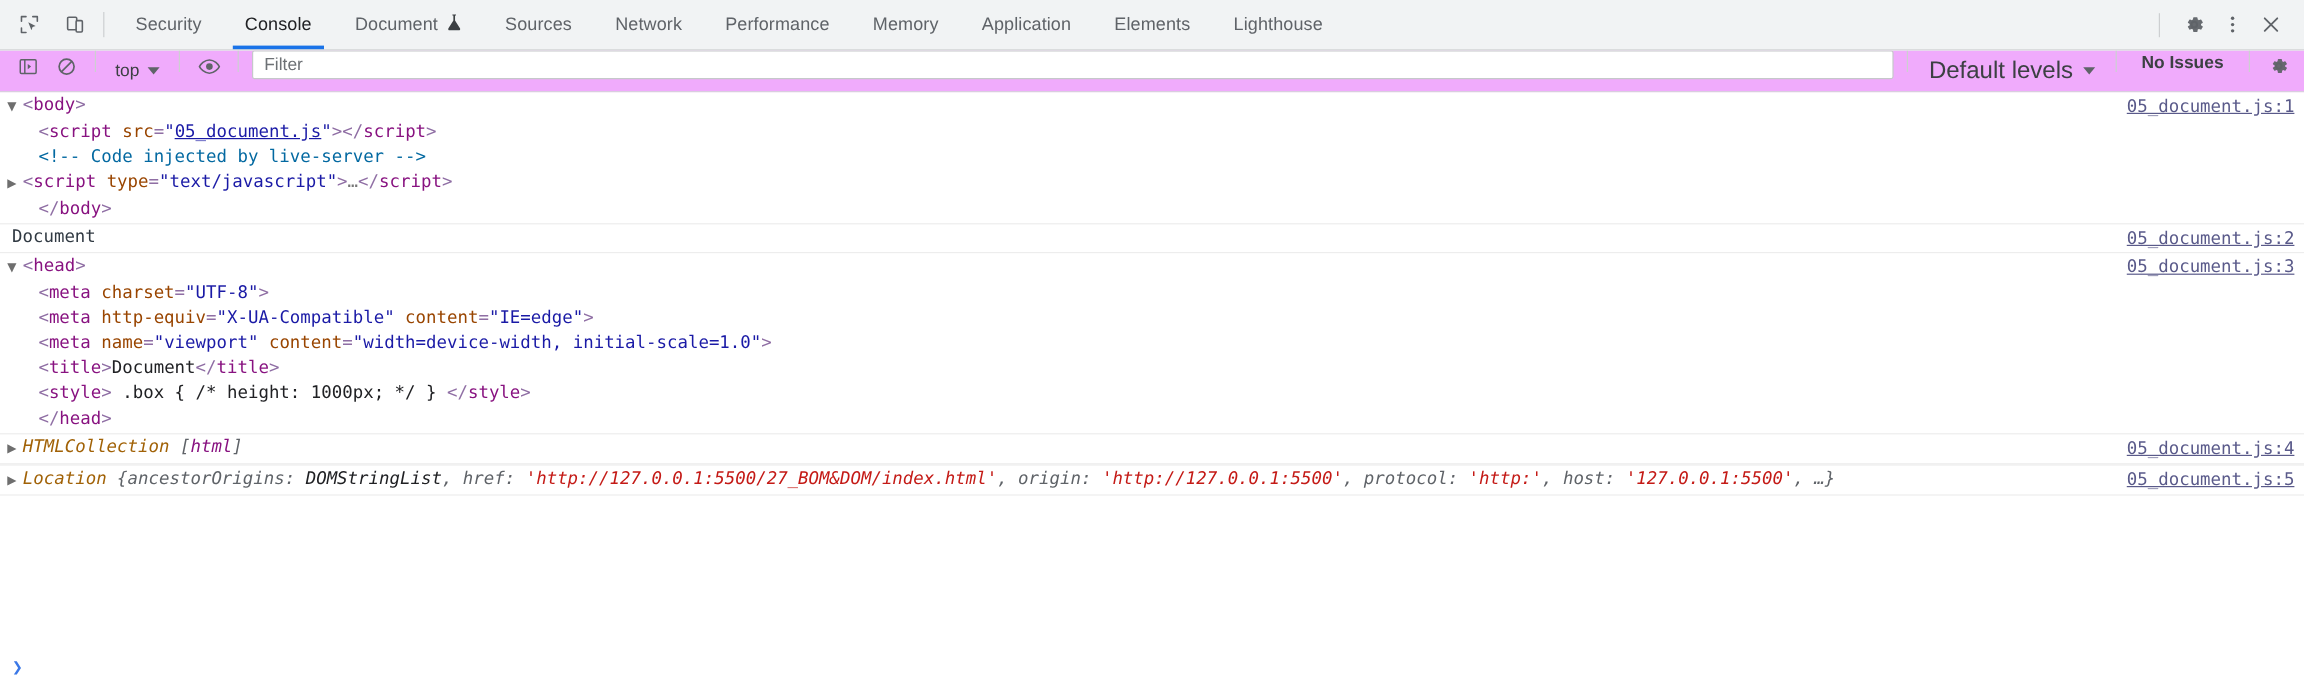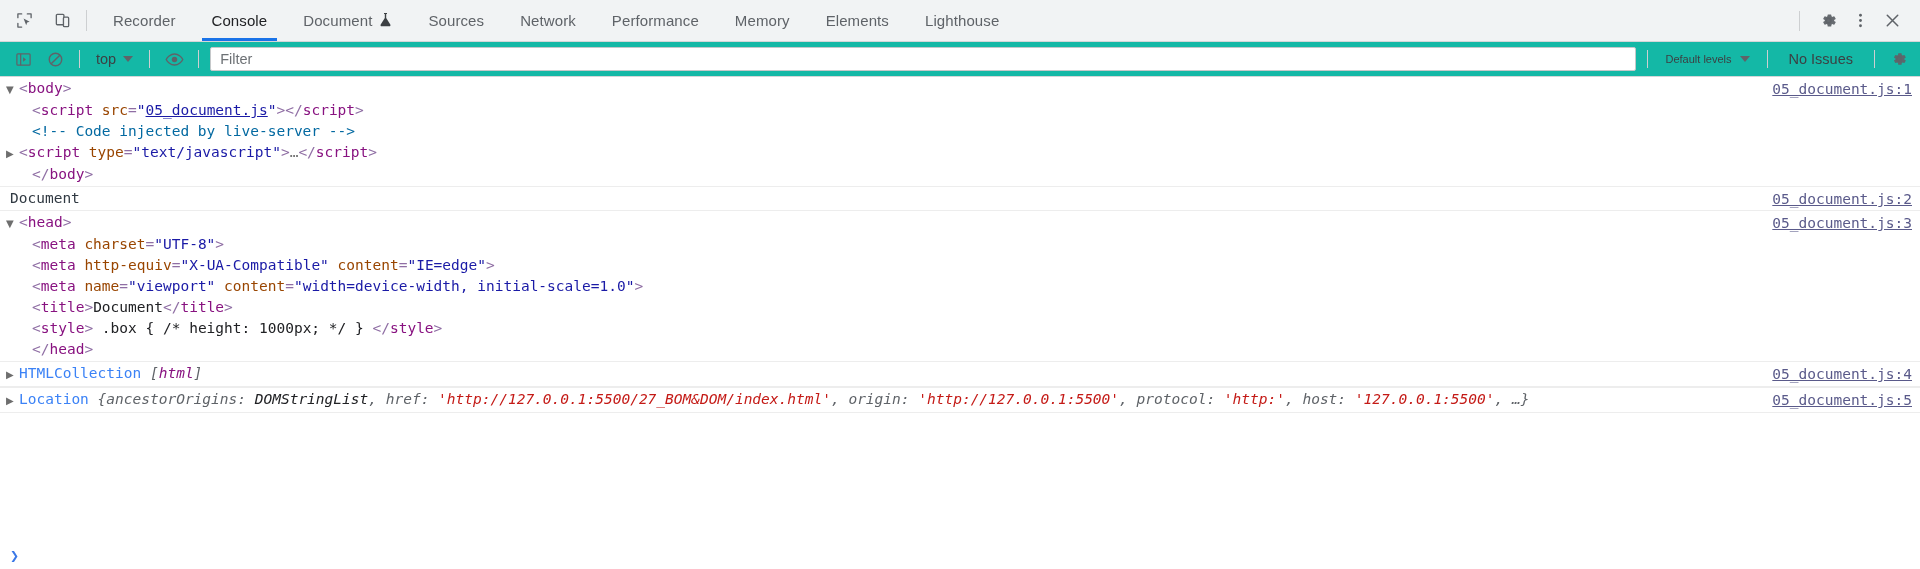--- a/index.html
+++ b/index.html
@@ -88,24 +88,23 @@
     width: 1px;
     height: 20px;
     background: #cdcfd1;
     margin: 0 10px;
   }
 
   
   .ctoolbar {
     height: 34px;
     min-height: 34px;
-    background: #14b8a6;
+    background: #f0abfc;
     border-bottom: 1px solid #d4d6d8;
     display: flex;
-    align-items: center;
     padding: 0 6px 0 8px;
     gap: 2px;
   }
   .cbtn {
     width: 30px;
     height: 26px;
     display: flex;
     align-items: center;
     justify-content: center;
     border-radius: 2px;
@@ -142,31 +141,32 @@
     color: #6d7175;
     font-family: "Liberation Sans", sans-serif;
     padding: 0 9px;
     outline: none;
   }
   .filter-input::placeholder { color: #6d7175; }
   .levels-select {
     display: flex;
     align-items: center;
     gap: 8px;
-    font-size: 11px;
+    font-size: 20px;
     color: #3c4043;
     padding: 3px 8px;
     white-space: nowrap;
   }
   .issues-btn {
     font-size: 14.5px;
     color: #3c4043;
     padding: 3px 12px;
     border-radius: 2px;
     white-space: nowrap;
+    font-weight: bold;
   }
 
   
   .console-body {
     flex: 1;
     overflow: hidden;
     background: #ffffff;
     font-family: "DejaVu Sans Mono", monospace;
     font-size: 14.5px;
   }
@@ -207,21 +207,21 @@
   
   .tagpunct { color: #8f6ea4; }
   .tag      { color: #881280; }
   .attr     { color: #994500; }
   .val      { color: #1a1aa6; }
   .link     { color: #1a1aa6; text-decoration: underline; }
   .comment  { color: #0369a1; }
   .plain    { color: #303942; }
   .ellip    { color: #777777; }
   .txt      { color: #202124; font-family: "DejaVu Sans Mono", monospace; }
-  .objname  { color: #3b82f6; }
+  .objname  { color: #a16207; font-style: italic; }
   .brack    { color: #5f6368; font-style: italic; }
   .purple   { color: #881280; font-style: italic; }
   .prop     { color: #5f6368; font-style: italic; }
   .strval   { color: #c41a16; font-style: italic; }
   .objval   { color: #202124; font-style: italic; }
 
   .msg.text-msg .msg-inner { padding-left: 10px; }
   .msg.text-msg { border-top: 1px solid #ededed; border-bottom: 1px solid #ededed; }
 
   .prompt-row {
@@ -259,21 +259,21 @@
         <svg width="17" height="17" viewBox="0 0 18 18">
           <rect x="2.5" y="2.5" width="8" height="11" rx="1" stroke="#5f6368" stroke-width="1.4" fill="none"></rect>
           <rect x="10" y="5.5" width="5.5" height="10" rx="1" stroke="#5f6368" stroke-width="1.4" fill="#f1f3f4"></rect>
         </svg>
       </div>
     </div>
     <div class="vsep"></div>
 
     <div class="tabs">
       <div class="tab">
-        <span>Recorder</span>
+        <span>Security</span>
       </div>
       <div class="tab active">
         <span>Console</span>
       </div>
       <div class="tab">
         <span>Document</span>
         <span>
           <svg width="13" height="15" viewBox="0 0 13 15">
             <path d="M5 1h3v1H7.2v4.1l4.1 6.4c.5.8 0 1.8-.9 1.8H2.6c-.9 0-1.4-1-.9-1.8L5.8 6.1V2H5z" fill="#3c4043"></path>
           </svg>
@@ -283,20 +283,23 @@
         <span>Sources</span>
       </div>
       <div class="tab">
         <span>Network</span>
       </div>
       <div class="tab">
         <span>Performance</span>
       </div>
       <div class="tab">
         <span>Memory</span>
+      </div>
+      <div class="tab">
+        <span>Application</span>
       </div>
       <div class="tab">
         <span>Elements</span>
       </div>
       <div class="tab">
         <span>Lighthouse</span>
       </div>
     </div>
 
     <div class="tabbar-right">

